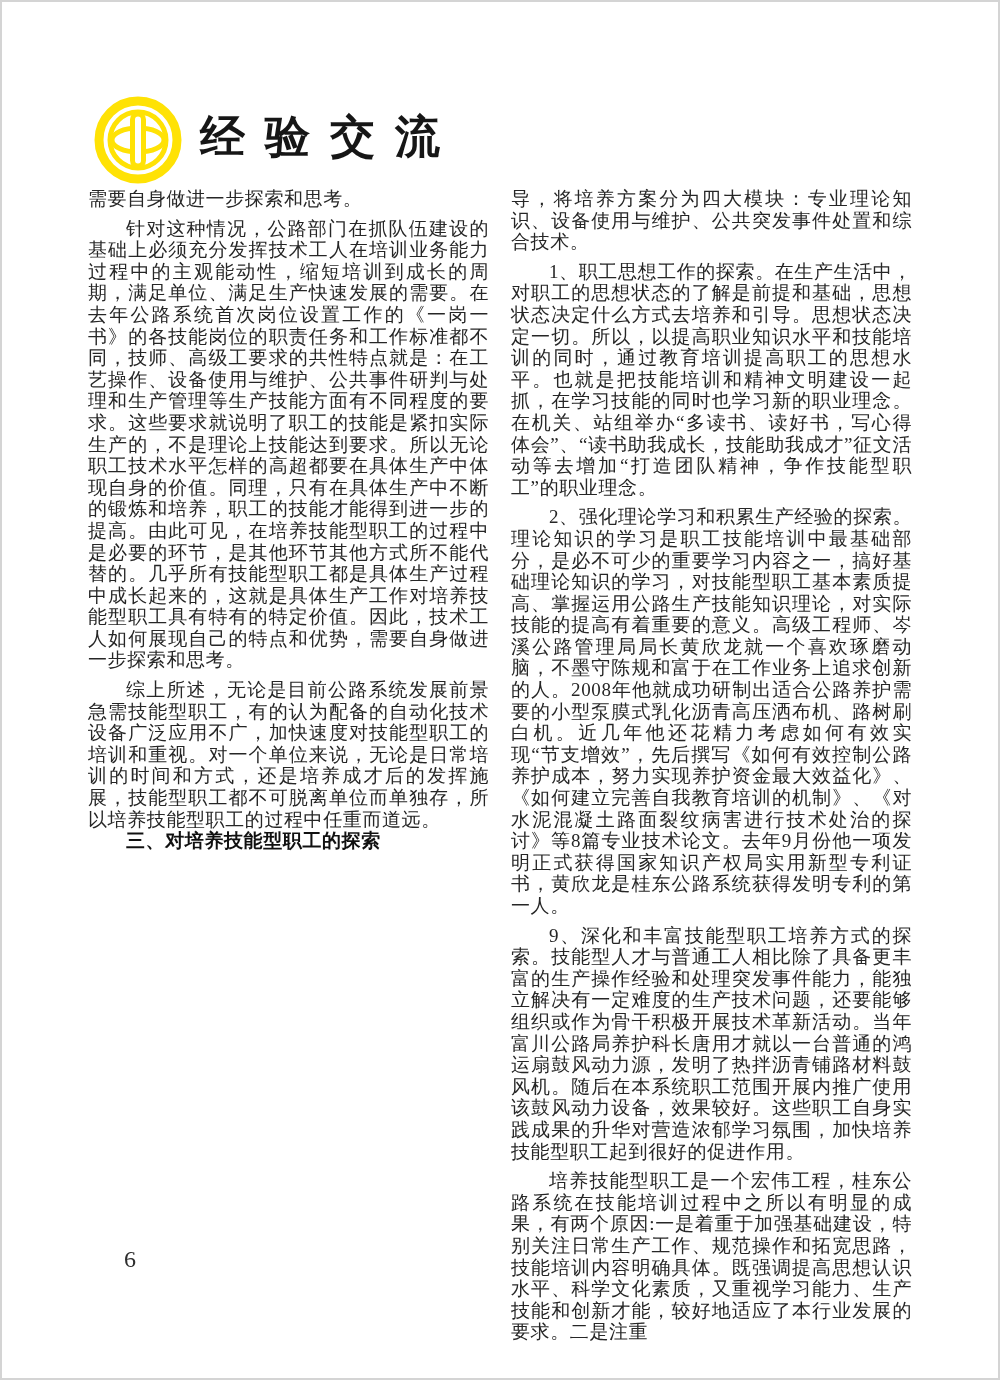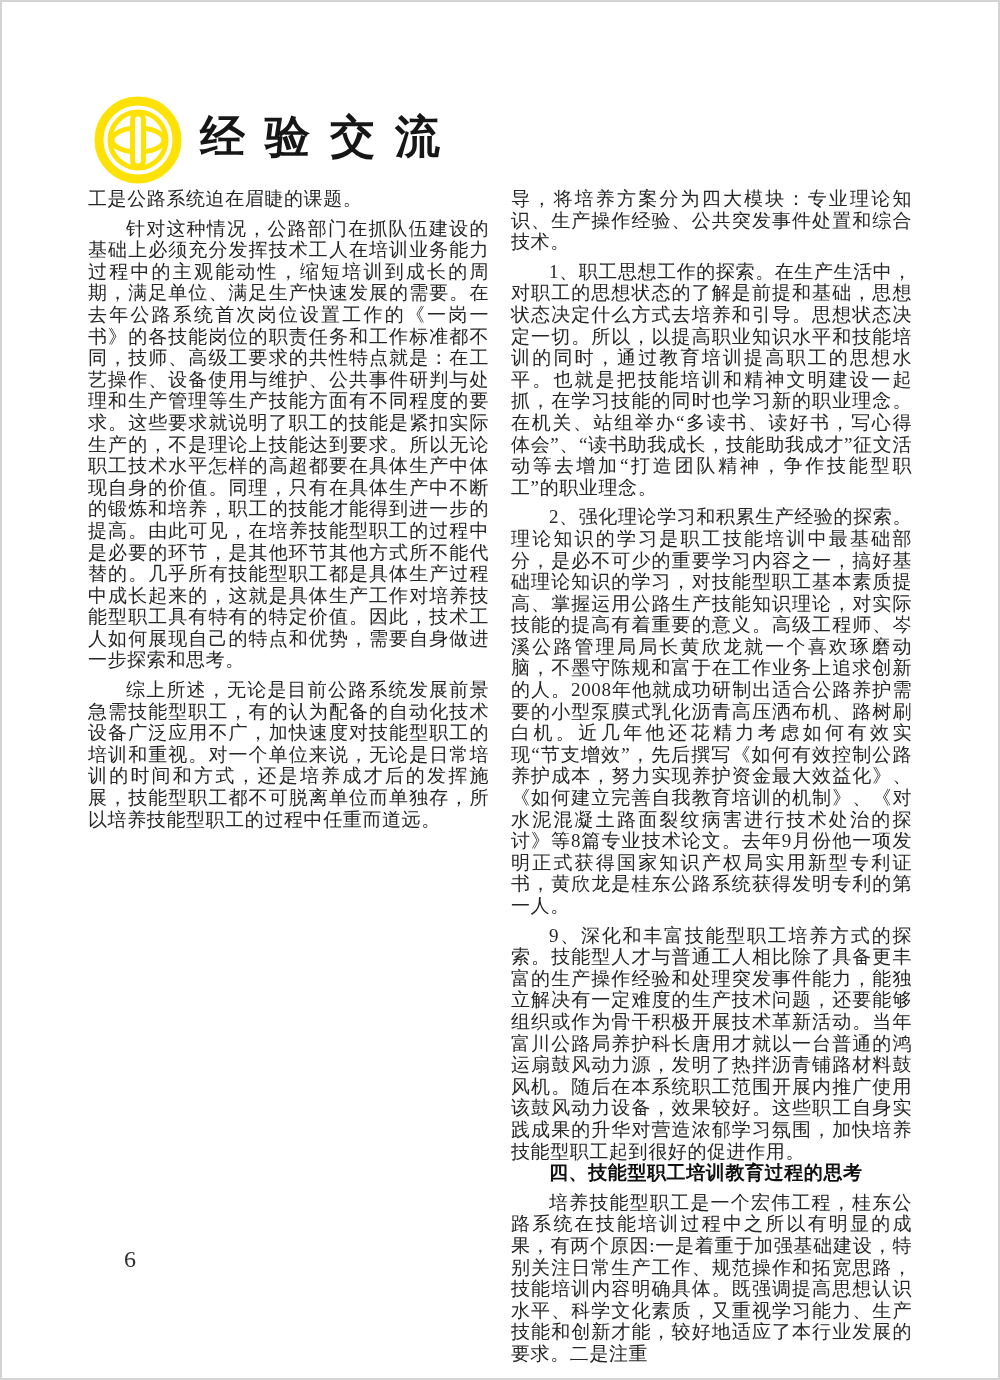--- a/index.html
+++ b/index.html
@@ -68,27 +68,27 @@
     <circle cx="44" cy="44" r="39" fill="#ffffff" stroke="#FFE205" stroke-width="9"></circle>
     <circle cx="44" cy="44" r="28" fill="#ffffff" stroke="#FFE205" stroke-width="5"></circle>
     <ellipse cx="44" cy="44" rx="26" ry="12" fill="#ffffff" stroke="#FFE205" stroke-width="5"></ellipse>
     <rect x="38.5" y="18" width="11" height="52" rx="5.5" fill="#ffffff" stroke="#FFE205" stroke-width="5"></rect>
   </svg>
   <div class="masthead">经验交流</div>
 </div>
 
 <div class="columns">
   <div class="col">
-    <p>工是公路系统迫在眉睫的课题。</p>
+    <p>需要自身做进一步探索和思考。</p>
     <p class="indent">针对这种情况，公路部门在抓队伍建设的基础上必须充分发挥技术工人在培训业务能力过程中的主观能动性，缩短培训到成长的周期，满足单位、满足生产快速发展的需要。在去年公路系统首次岗位设置工作的《一岗一书》的各技能岗位的职责任务和工作标准都不同，技师、高级工要求的共性特点就是：在工艺操作、设备使用与维护、公共事件研判与处理和生产管理等生产技能方面有不同程度的要求。这些要求就说明了职工的技能是紧扣实际生产的，不是理论上技能达到要求。所以无论职工技术水平怎样的高超都要在具体生产中体现自身的价值。同理，只有在具体生产中不断的锻炼和培养，职工的技能才能得到进一步的提高。由此可见，在培养技能型职工的过程中是必要的环节，是其他环节其他方式所不能代替的。几乎所有技能型职工都是具体生产过程中成长起来的，这就是具体生产工作对培养技能型职工具有特有的特定价值。因此，技术工人如何展现自己的特点和优势，需要自身做进一步探索和思考。</p>
     <p class="indent">综上所述，无论是目前公路系统发展前景急需技能型职工，有的认为配备的自动化技术设备广泛应用不广，加快速度对技能型职工的培训和重视。对一个单位来说，无论是日常培训的时间和方式，还是培养成才后的发挥施展，技能型职工都不可脱离单位而单独存，所以培养技能型职工的过程中任重而道远。</p>
+    <p class="heading">三、对培养技能型职工的探索</p>
   </div>
   <div class="col">
-    <p>导，将培养方案分为四大模块：专业理论知识、生产操作经验、公共突发事件处置和综合技术。</p>
+    <p>导，将培养方案分为四大模块：专业理论知识、设备使用与维护、公共突发事件处置和综合技术。</p>
     <p class="indent">1、职工思想工作的探索。在生产生活中，对职工的思想状态的了解是前提和基础，思想状态决定什么方式去培养和引导。思想状态决定一切。所以，以提高职业知识水平和技能培训的同时，通过教育培训提高职工的思想水平。也就是把技能培训和精神文明建设一起抓，在学习技能的同时也学习新的职业理念。在机关、站组举办“多读书、读好书，写心得体会”、“读书助我成长，技能助我成才”征文活动等去增加“打造团队精神，争作技能型职工”的职业理念。</p>
     <p class="indent">2、强化理论学习和积累生产经验的探索。理论知识的学习是职工技能培训中最基础部分，是必不可少的重要学习内容之一，搞好基础理论知识的学习，对技能型职工基本素质提高、掌握运用公路生产技能知识理论，对实际技能的提高有着重要的意义。高级工程师、岑溪公路管理局局长黄欣龙就一个喜欢琢磨动脑，不墨守陈规和富于在工作业务上追求创新的人。2008年他就成功研制出适合公路养护需要的小型泵膜式乳化沥青高压洒布机、路树刷白机。近几年他还花精力考虑如何有效实现“节支增效”，先后撰写《如何有效控制公路养护成本，努力实现养护资金最大效益化》、《如何建立完善自我教育培训的机制》、《对水泥混凝土路面裂纹病害进行技术处治的探讨》等8篇专业技术论文。去年9月份他一项发明正式获得国家知识产权局实用新型专利证书，黄欣龙是桂东公路系统获得发明专利的第一人。</p>
     <p class="indent">9、深化和丰富技能型职工培养方式的探索。技能型人才与普通工人相比除了具备更丰富的生产操作经验和处理突发事件能力，能独立解决有一定难度的生产技术问题，还要能够组织或作为骨干积极开展技术革新活动。当年富川公路局养护科长唐用才就以一台普通的鸿运扇鼓风动力源，发明了热拌沥青铺路材料鼓风机。随后在本系统职工范围开展内推广使用该鼓风动力设备，效果较好。这些职工自身实践成果的升华对营造浓郁学习氛围，加快培养技能型职工起到很好的促进作用。</p>
-    <p class="heading">四、技能型职工培训教育过程的思考</p>
     <p class="indent">培养技能型职工是一个宏伟工程，桂东公路系统在技能培训过程中之所以有明显的成果，有两个原因:一是着重于加强基础建设，特别关注日常生产工作、规范操作和拓宽思路，技能培训内容明确具体。既强调提高思想认识水平、科学文化素质，又重视学习能力、生产技能和创新才能，较好地适应了本行业发展的要求。二是注重</p>
   </div>
 </div>
 
 <div class="pagenum">6</div>
 
 </body></html>

